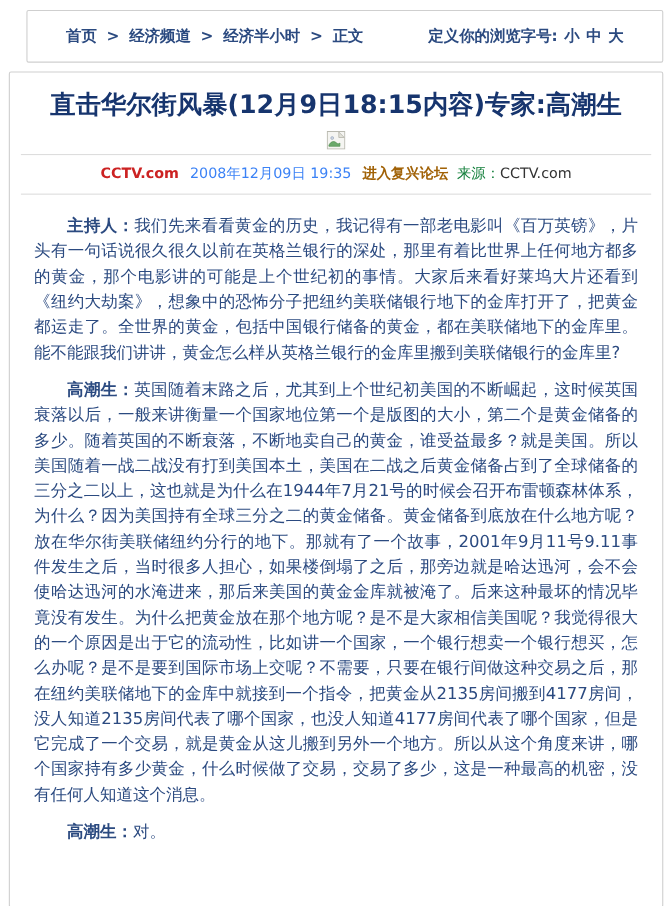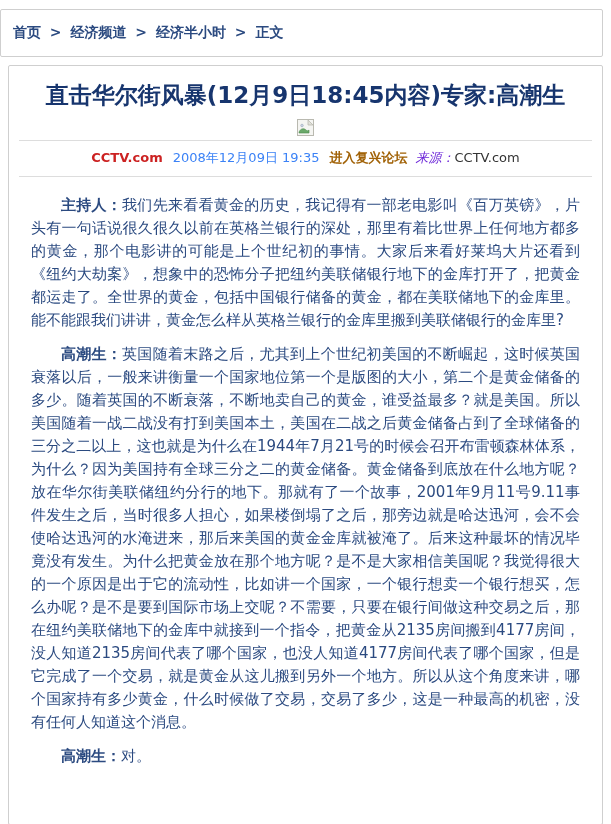--- a/index.html
+++ b/index.html
@@ -1,20 +1,20 @@
 <!DOCTYPE html>
 <html><head>
 <meta charset="utf-8">
 <style>
   * { margin:0; padding:0; box-sizing:border-box; }
   html,body { width:611px; height:824px; overflow:hidden; background:#ffffff;
               font-family:"DejaVu Sans", sans-serif; }
   .nav-box {
-    margin:9px 8px 8px 0; border:1px solid #cfcfcf; border-radius:2px;
-    background:#ffffff; padding:14px 12px;
+    margin:9px 8px 8px 24px; border:1px solid #cfcfcf; border-radius:2px;
+    background:#ffffff; padding:14px 35px;
     display:flex; justify-content:space-between; align-items:flex-end;
     font-size:14px; font-weight:bold; color:#2b4a80;
   }
   .bc-link { cursor:pointer; }
   .sep { color:#2b4a80; margin:0 4px; }
   .fontsize-ctl span.size-link { margin-left:6px; cursor:pointer; }
   .article-box {
     margin:0 8px; border:1px solid #cfcfcf; border-radius:2px;
     background:#ffffff; min-height:760px; padding-bottom:30px;
   }
@@ -24,38 +24,41 @@
   }
   .img-row { text-align:center; margin:2px 0 4px 0; }
   .img-row svg { vertical-align:middle; }
   .rule { border:none; border-top:1px solid #dddddd; margin:2px 10px; }
   .meta {
     text-align:center; font-size:13px; padding:6px 0 7px 0; color:#333333;
   }
   .meta .brand { color:#cc2222; font-weight:bold; margin-right:10px; }
   .meta .date  { color:#3b82f6; margin-right:10px; }
   .meta .forum { color:#a16207; font-weight:bold; margin-right:8px; }
-  .meta .source-label { color:#6d28d9;font-style:italic; }
+  .meta .source-label { color:#15803d; }
   .meta .source { color:#333333; }
   .article-body {
     padding:4px 22px 0 22px; color:#2b4a80; font-size:15px; line-height:23px;
     text-align:justify;
   }
   .para { margin:11px 0; text-indent:2em; }
   .para b { font-weight:bold; }
 </style>
 </head>
 <body>
 
 <div class="nav-box">
   <div><span class="bc-link">首页</span><span class="sep"> &gt; </span><span class="bc-link">经济频道</span><span class="sep"> &gt; </span><span class="bc-link">经济半小时</span><span class="sep"> &gt; </span><span class="bc-link">正文</span></div>
+  <div class="fontsize-ctl">
+    <span>定义你的浏览字号:</span><span><span class="size-link">小</span><span class="size-link">中</span><span class="size-link">大</span></span>
+  </div>
 </div>
 
 <div class="article-box">
-  <h1 class="title">直击华尔街风暴(12月9日18:45内容)专家:高潮生</h1>
+  <h1 class="title">直击华尔街风暴(12月9日18:15内容)专家:高潮生</h1>
 
   <div class="img-row">
     <svg width="17" height="17" viewBox="0 0 17 17">
       <rect x="0.5" y="0.5" width="16" height="16" fill="#f5f5f2" stroke="#b9b9b0"></rect>
       <path d="M11 1 L16 6 L11 6 Z" fill="#e2e2da" stroke="#b9b9b0" stroke-width="0.8"></path>
       <path d="M2 13 C4 9, 7 9, 9 11 C10 12, 11 12, 12 11 L12 14 L2 14 Z" fill="#6aa96a" stroke="#4e8b4e" stroke-width="0.6"></path>
       <circle cx="5" cy="6.5" r="1.3" fill="#cdd6e4" stroke="#9aa6ba" stroke-width="0.6"></circle>
     </svg>
   </div>
 

